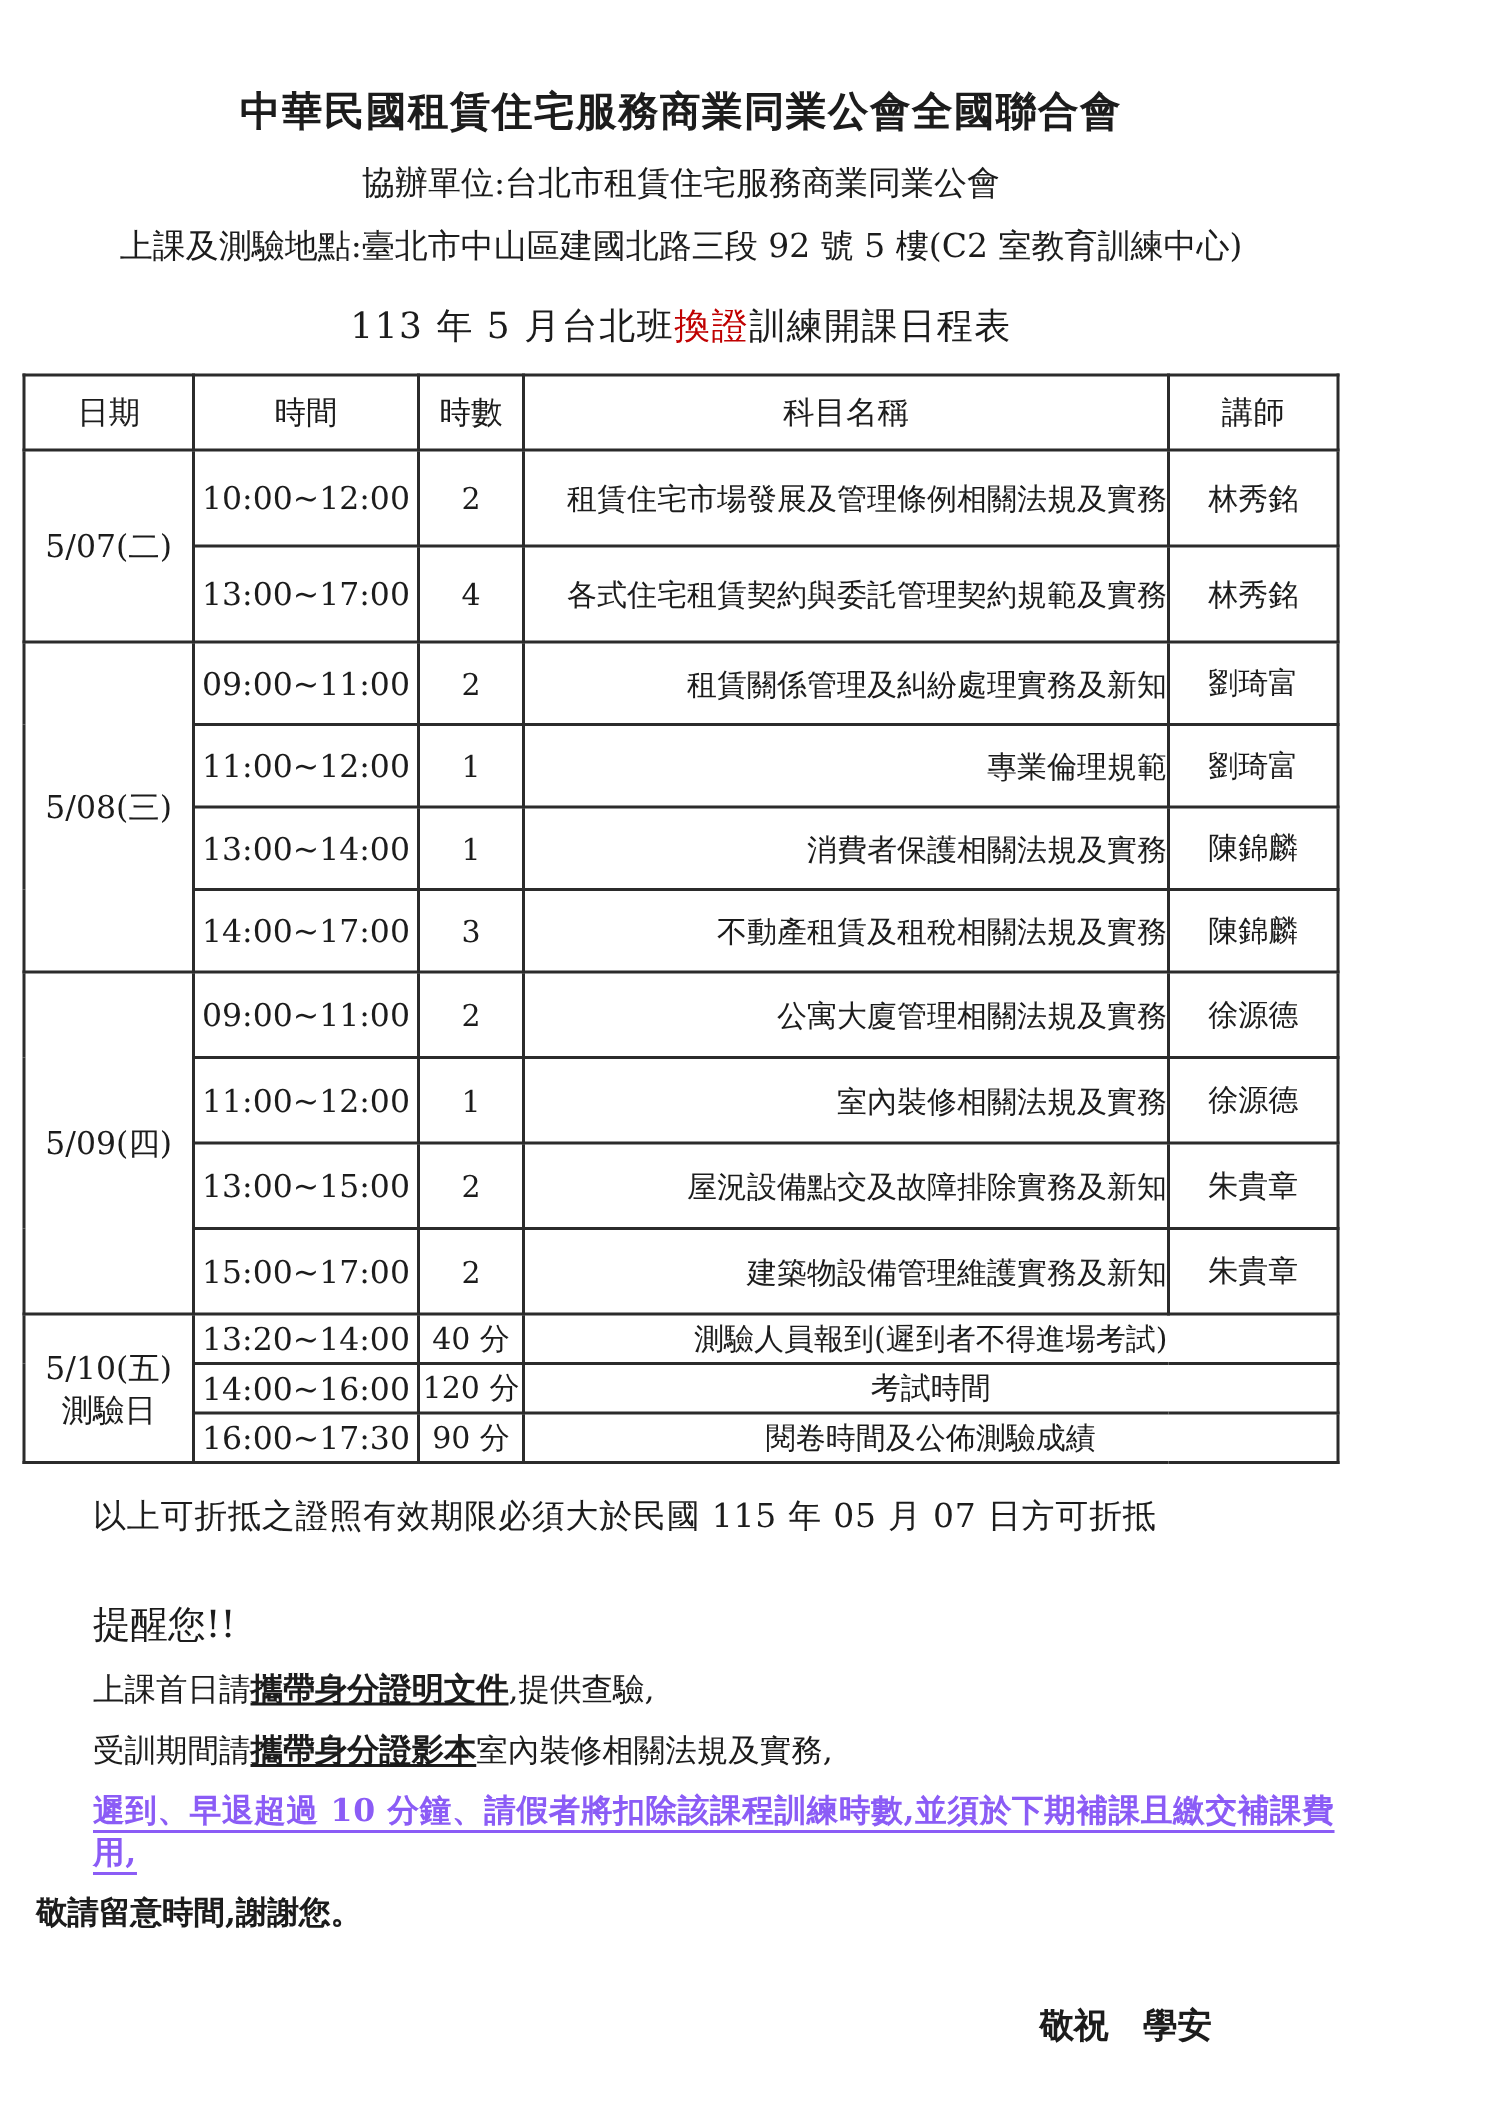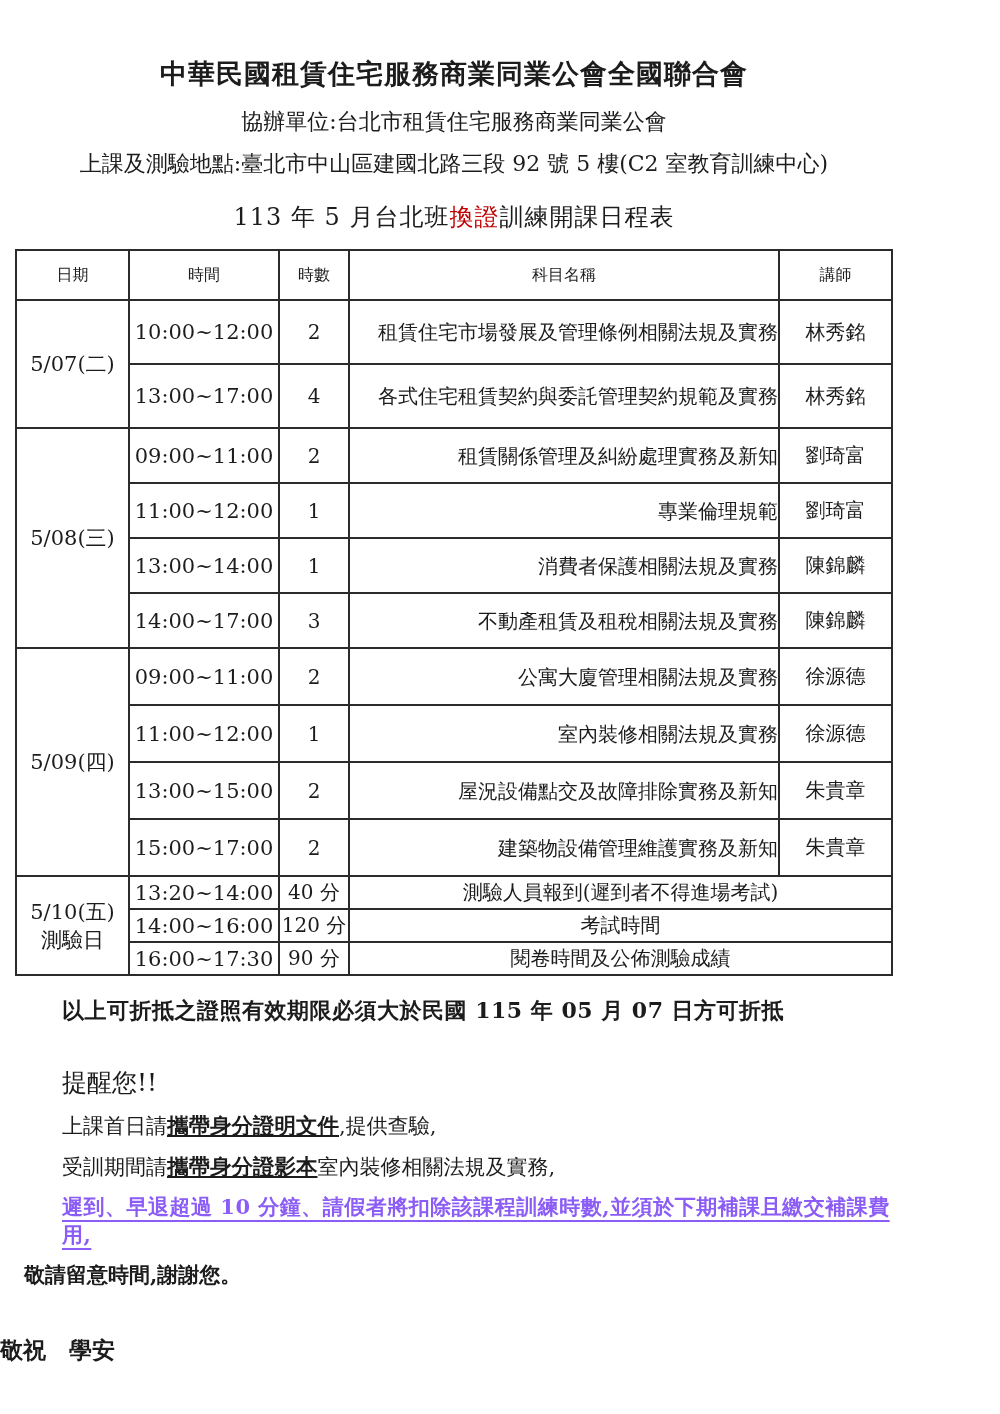--- a/index.html
+++ b/index.html
@@ -20,47 +20,47 @@
   .red-text { color:#c00000; }
 
   table.schedule {
     border-collapse:collapse; table-layout:fixed;
     width:876px; margin:0 auto;
   }
   table.schedule th, table.schedule td {
     border:2px solid #2b2b2b; padding:0; font-weight:normal;
     overflow:hidden;
   }
-  table.schedule th { font-size:16px; }
+  table.schedule th { font-size:21px; }
   tr.hdr-row   { height:50px; }
   tr.row-g1    { height:64px; }
   tr.row-g2    { height:55px; }
   tr.row-g3    { height:57px; }
   tr.row-g4    { height:33px; }
   td.cell-center { text-align:center; font-size:20px; }
   td.cell-date   { text-align:center; font-size:21px; }
   td.cell-time   { text-align:center; font-size:21px; }
   td.cell-subject {
     text-align:right; font-size:20px; line-height:1.5; padding:4px 12px;
   }
   td.cell-subject-merged { text-align:center; font-size:20px; }
 
   .validity-note {
-    margin:20px 0 0 62px; font-size:22px; font-weight:bold; letter-spacing:0.5px;
+    margin:20px 0 0 62px; font-size:22px; font-weight:normal; letter-spacing:0.5px;
   }
   .reminder-title { margin:40px 16px 0 62px; font-size:25px; }
   .r-line { margin:12px 0 0 62px; font-size:21px; }
   .r-line b { font-size:21.5px;text-decoration:underline; }
   .warning-line {
     color:#8b5cf6; font-weight:bold;
     text-decoration:underline; text-underline-offset:6px;
     letter-spacing:0.5px;
   }
   .closing-line { font-weight:bold;margin-left:24px; }
-  .signoff { margin:46px 100px 0 0; font-size:23px; font-weight:bold; }
+  .signoff { margin:46px 100px 0 0; text-align:right; font-size:23px; font-weight:bold; }
 </style>
 </head>
 <body>
 
 <div class="page">
 
   <h1 class="doc-title">中華民國租賃住宅服務商業同業公會全國聯合會</h1>
   <p class="sub-line">協辦單位:台北市租賃住宅服務商業同業公會</p>
   <p class="loc-line">上課及測驗地點:臺北市中山區建國北路三段 92 號 5 樓(C2 室教育訓練中心)</p>
   <p class="schedule-title"><span>113 年 5 月台北班</span><span class="red-text">換證</span><span>訓練開課日程表</span></p>

